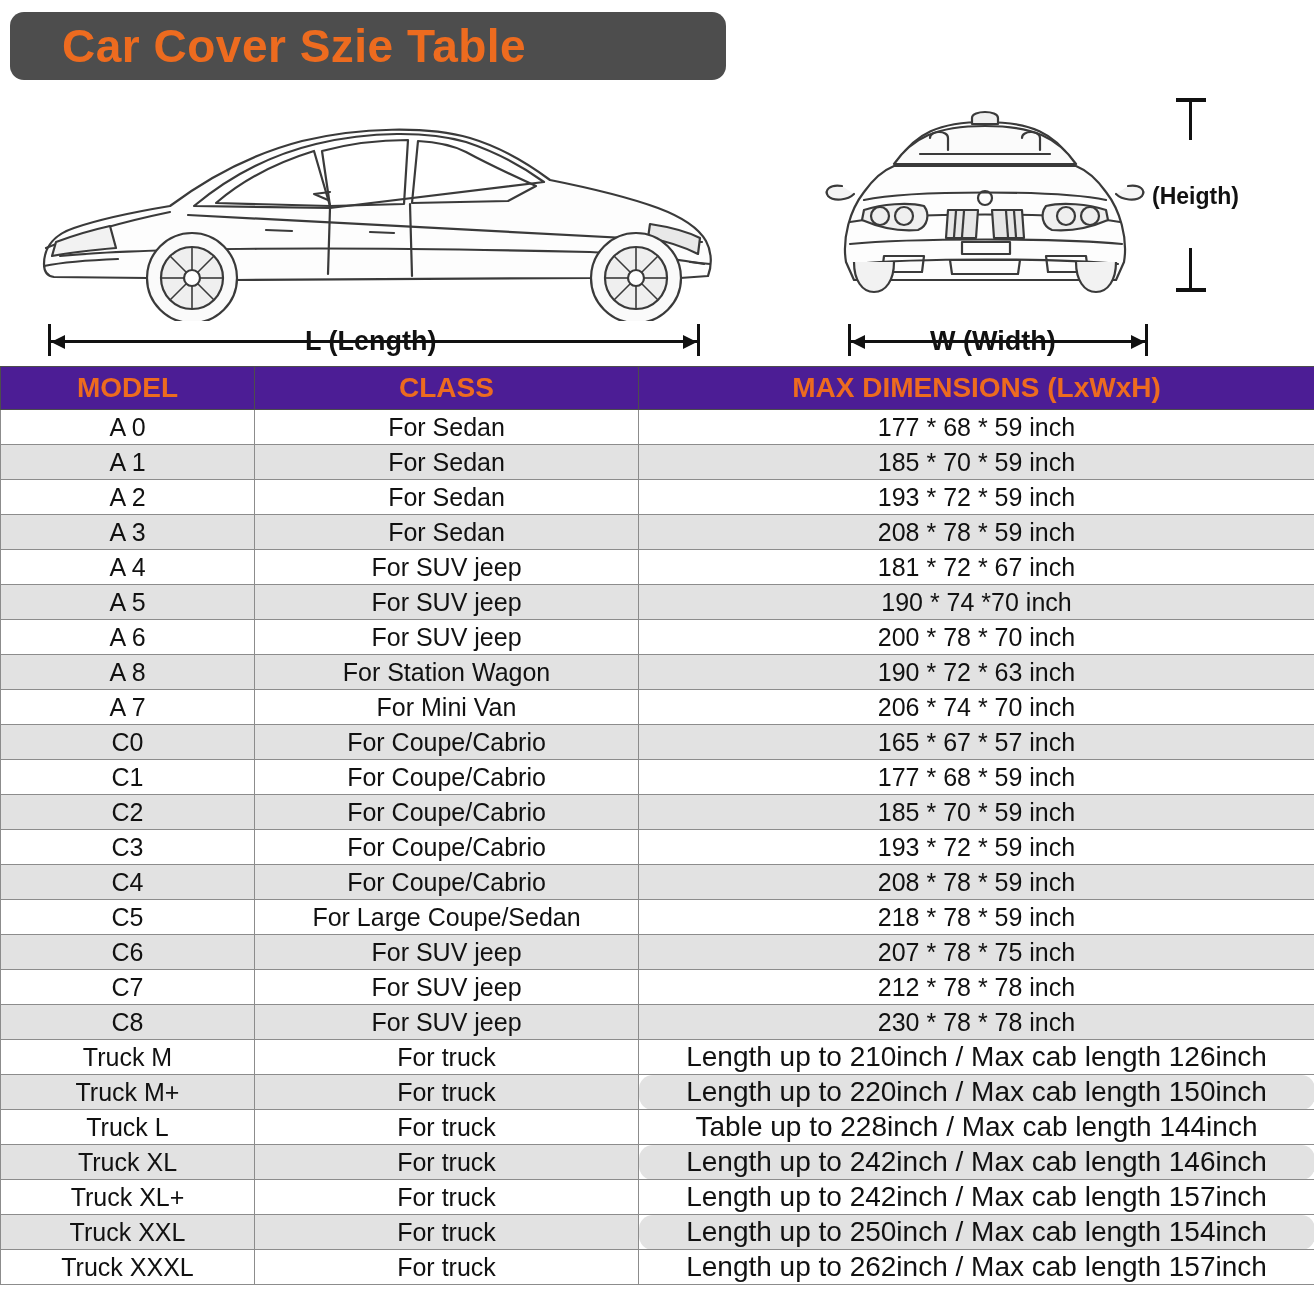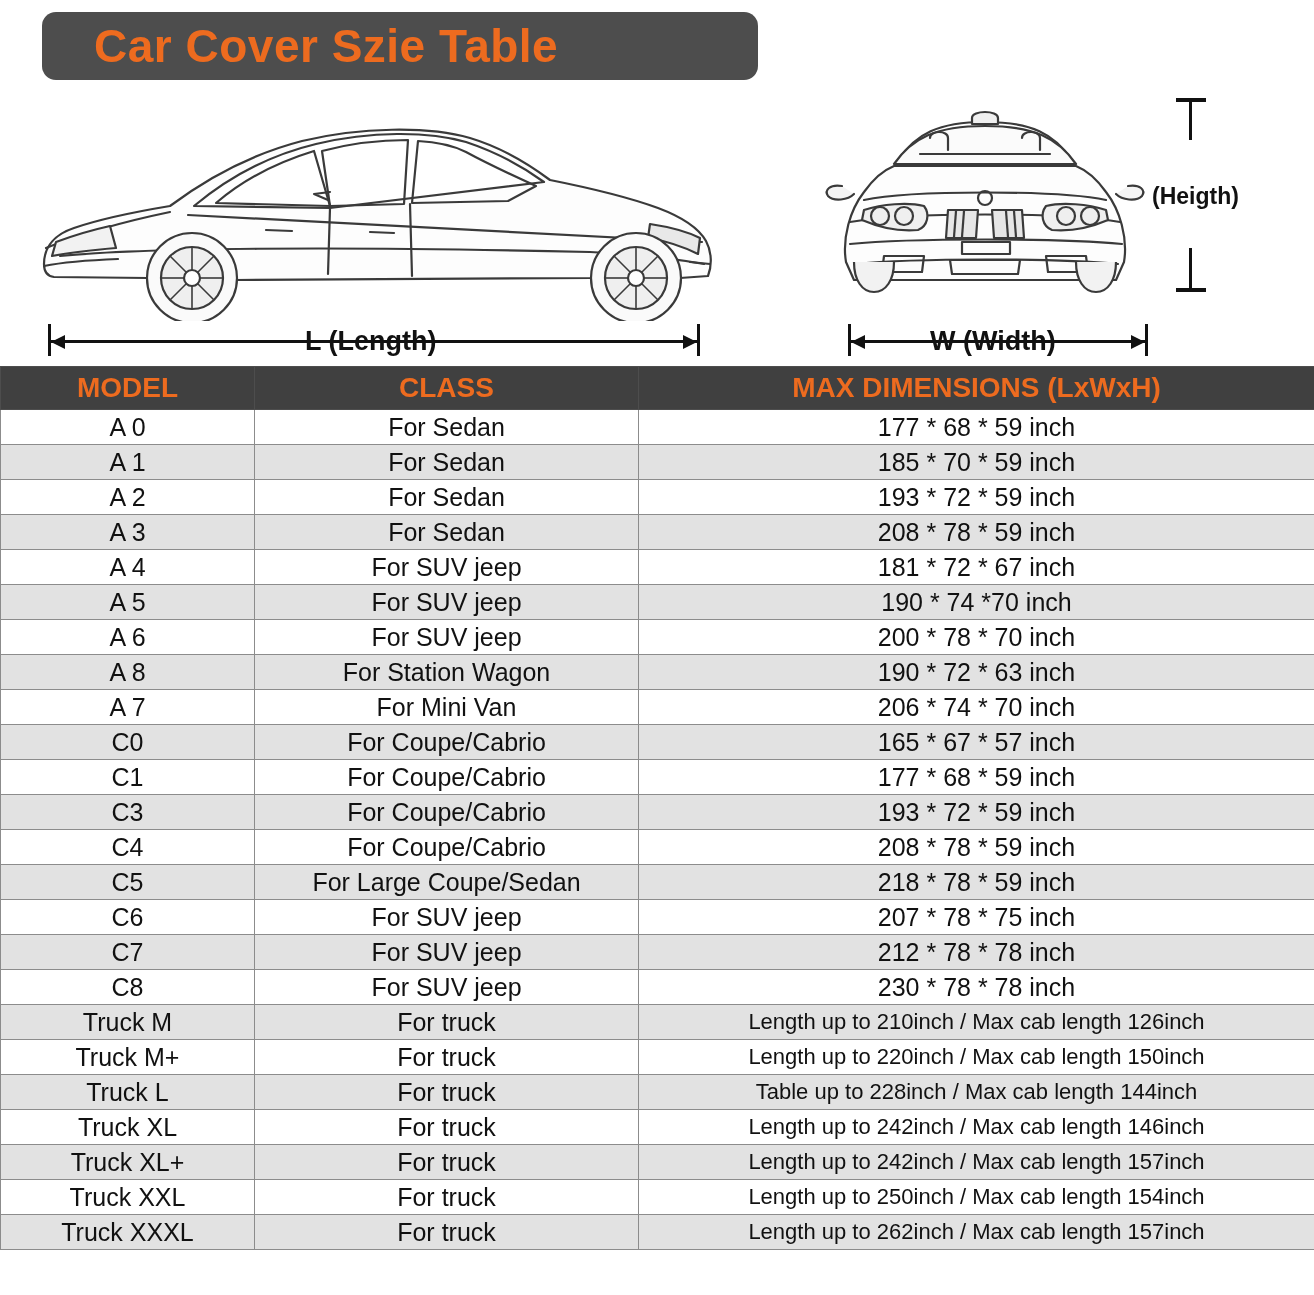--- a/index.html
+++ b/index.html
@@ -27,21 +27,20 @@
     left: 10px;
     top: 12px;
     width: 716px;
     height: 68px;
     background: #4d4d4d;
     border-radius: 14px;
     display: flex;
     align-items: center;
     padding-left: 52px;
     box-sizing: border-box;
-    margin-left: 32px;
   }
   .title-text {
     color: #ED6B1F;
     font-size: 46px;
     font-weight: bold;
     letter-spacing: 0.5px;
     line-height: 1;
   }
 
   
@@ -116,30 +115,30 @@
 
   th, td {
     border: 1px solid #8c8c8c;
     text-align: center;
     padding: 0;
     height: 34px;
     font-size: 25px;
     color: #111;
   }
   thead th {
-    background: #404040;
+    background: #4c1d95;
     color: #ED6B1F;
     font-weight: bold;
     font-size: 28px;
     height: 42px;
     border-color: #4d4d4d;
   }
   tbody tr:nth-child(odd) td { background: #ffffff; }
   tbody tr:nth-child(even) td { background: #e2e2e2; }
-  td.dims-long { font-size: 22px; }
+  td.dims-long { font-size: 28px; border-radius: 14px; }
 </style>
 </head>
 <body>
 
 <div class="page">
 
   <div class="title-bar">
     <div class="title-text">Car Cover Szie Table</div>
   </div>
 
@@ -356,20 +355,25 @@
           <td>C0</td>
           <td>For Coupe/Cabrio</td>
           <td>165 * 67 * 57 inch</td>
         </tr>
         <tr>
           <td>C1</td>
           <td>For Coupe/Cabrio</td>
           <td>177 * 68 * 59 inch</td>
         </tr>
         <tr>
+          <td>C2</td>
+          <td>For Coupe/Cabrio</td>
+          <td>185 * 70 * 59 inch</td>
+        </tr>
+        <tr>
           <td>C3</td>
           <td>For Coupe/Cabrio</td>
           <td>193 * 72 * 59 inch</td>
         </tr>
         <tr>
           <td>C4</td>
           <td>For Coupe/Cabrio</td>
           <td>208 * 78 * 59 inch</td>
         </tr>
         <tr>

